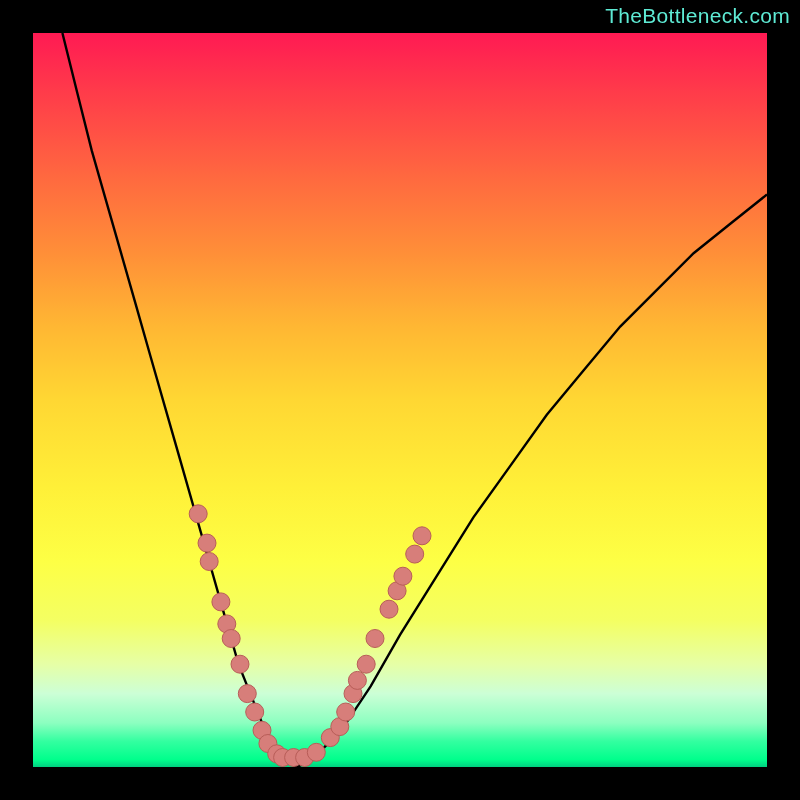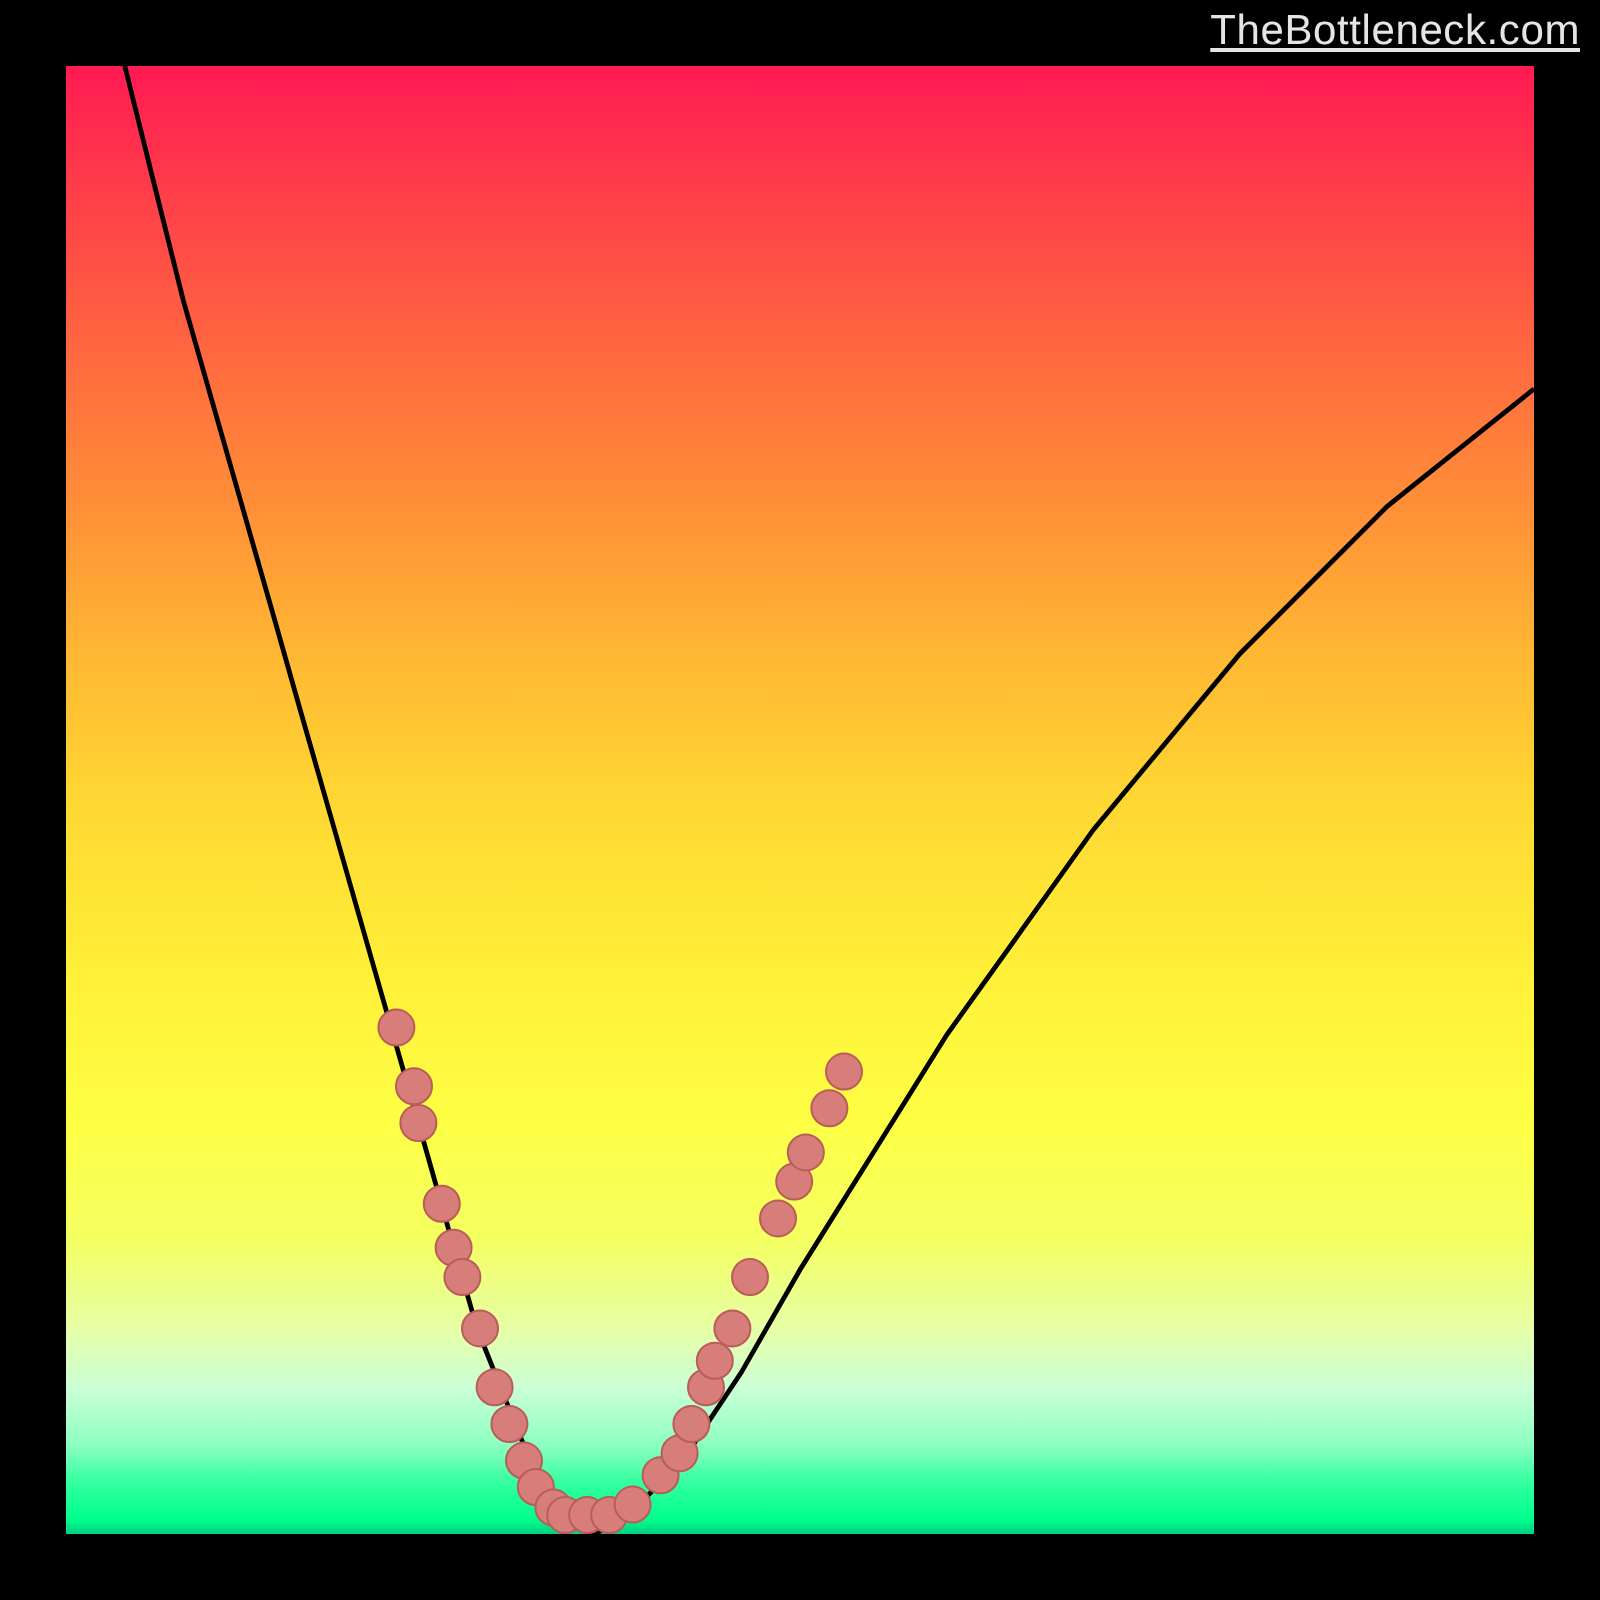--- a/index.html
+++ b/index.html
@@ -43,26 +43,25 @@
       #8cffc0 94%,
       #33ffa0 96.5%,
       #00ff8c 99%,
       #00d080 100%
     );
   }
   .watermark {
     position: absolute;
     top: 4px;
     right: 10px;
-    color: #e5e5e5;
+    color: #5eead4;
     font-size: 21px;
     font-weight: 500;
     letter-spacing: 0.3px;
     user-select: none;
-    text-decoration: underline;
   }
   svg.curve {
     position: absolute;
     inset: 0;
   }
 </style>
 </head>
 <body>
 
 <div class="frame">

